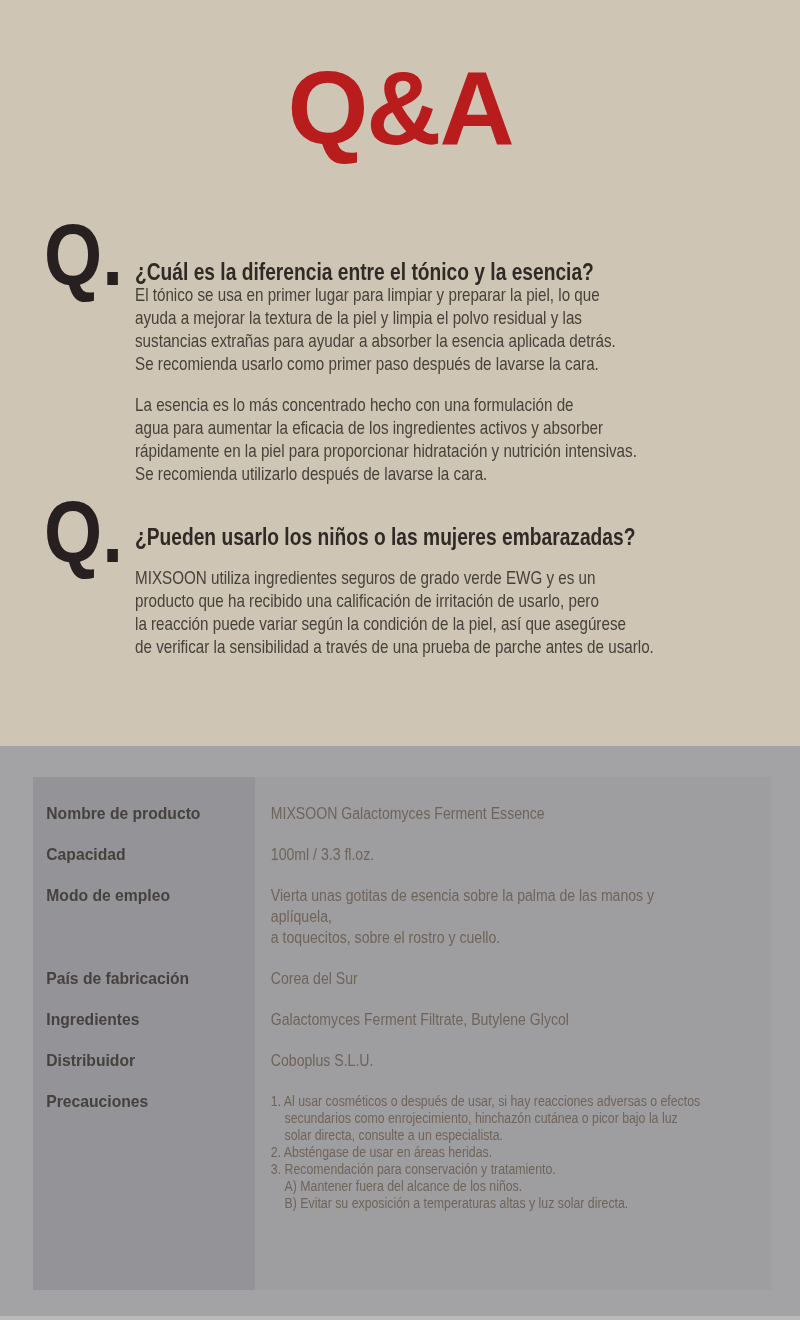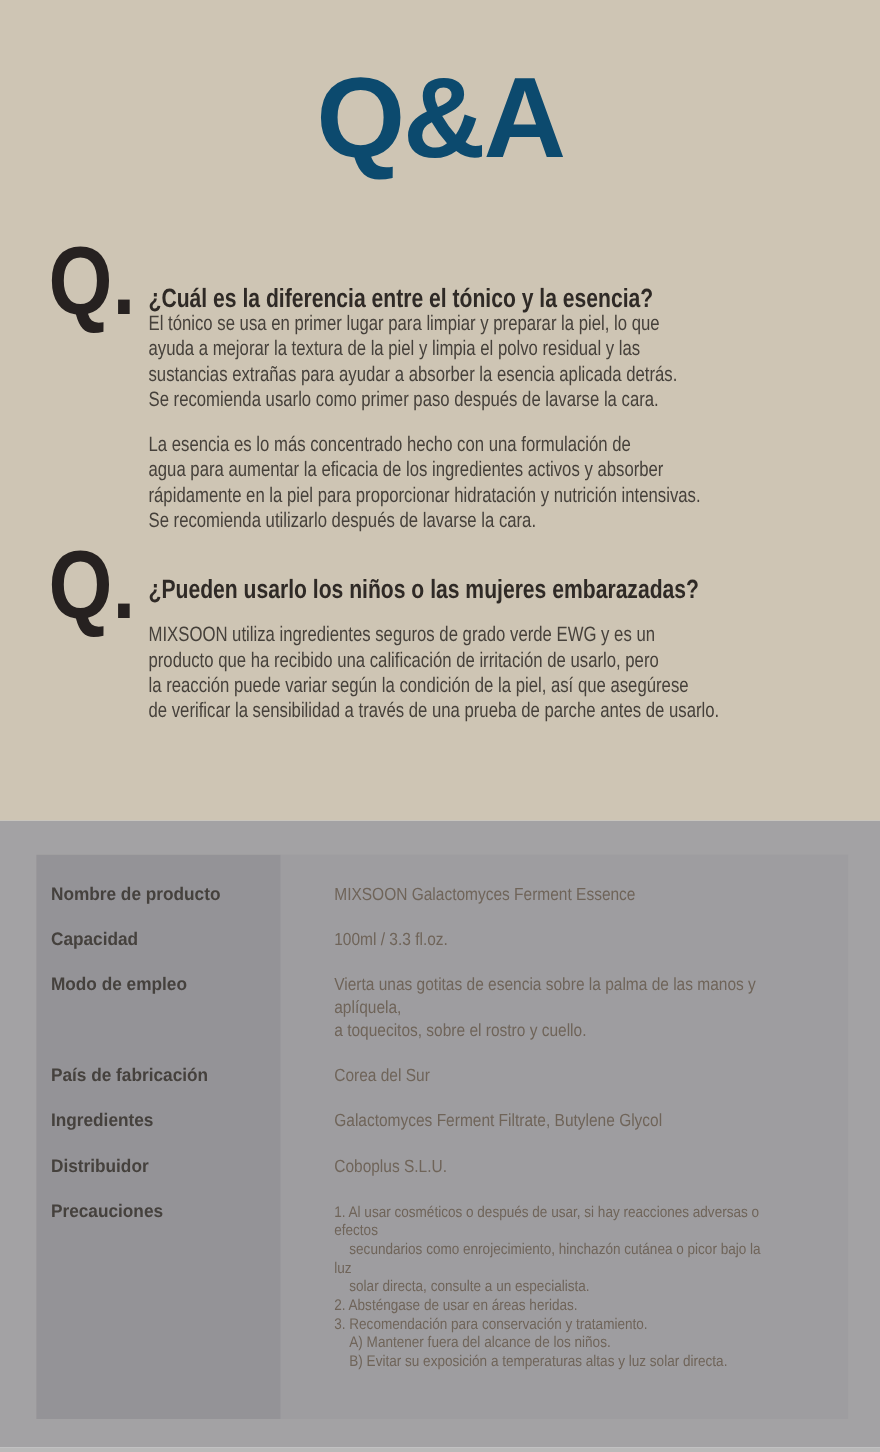--- a/index.html
+++ b/index.html
@@ -22,21 +22,21 @@
   }
   .page-title {
     position: absolute;
     left: 0; top: 53px;
     width: 800px;
     text-align: center;
     font-size: 104px;
     line-height: 110px;
     font-weight: bold;
     letter-spacing: -2px;
-    color: #0c4a6e;
+    color: #b91c1c;
   }
   .q-marker {
     position: absolute;
     left: 44px;
     font-size: 88px;
     line-height: 88px;
     font-weight: bold;
     color: #262120;
     transform: scaleX(0.85);
     transform-origin: left top;
@@ -92,21 +92,20 @@
     position: absolute;
     left: 0; top: 0;
     width: 222px; height: 100%;
     background: #949397;
   }
   .rows { position: relative; }
   .row {
     display: flex;
     align-items: flex-start;
     padding: 10px 0;
-    gap: 33px;
   }
   .cell-label {
     width: 222px;
     flex: 0 0 222px;
     padding-left: 14px;
     font-size: 16.5px;
     line-height: 21px;
     font-weight: bold;
     color: #45413d;
     transform: scaleX(0.95);

